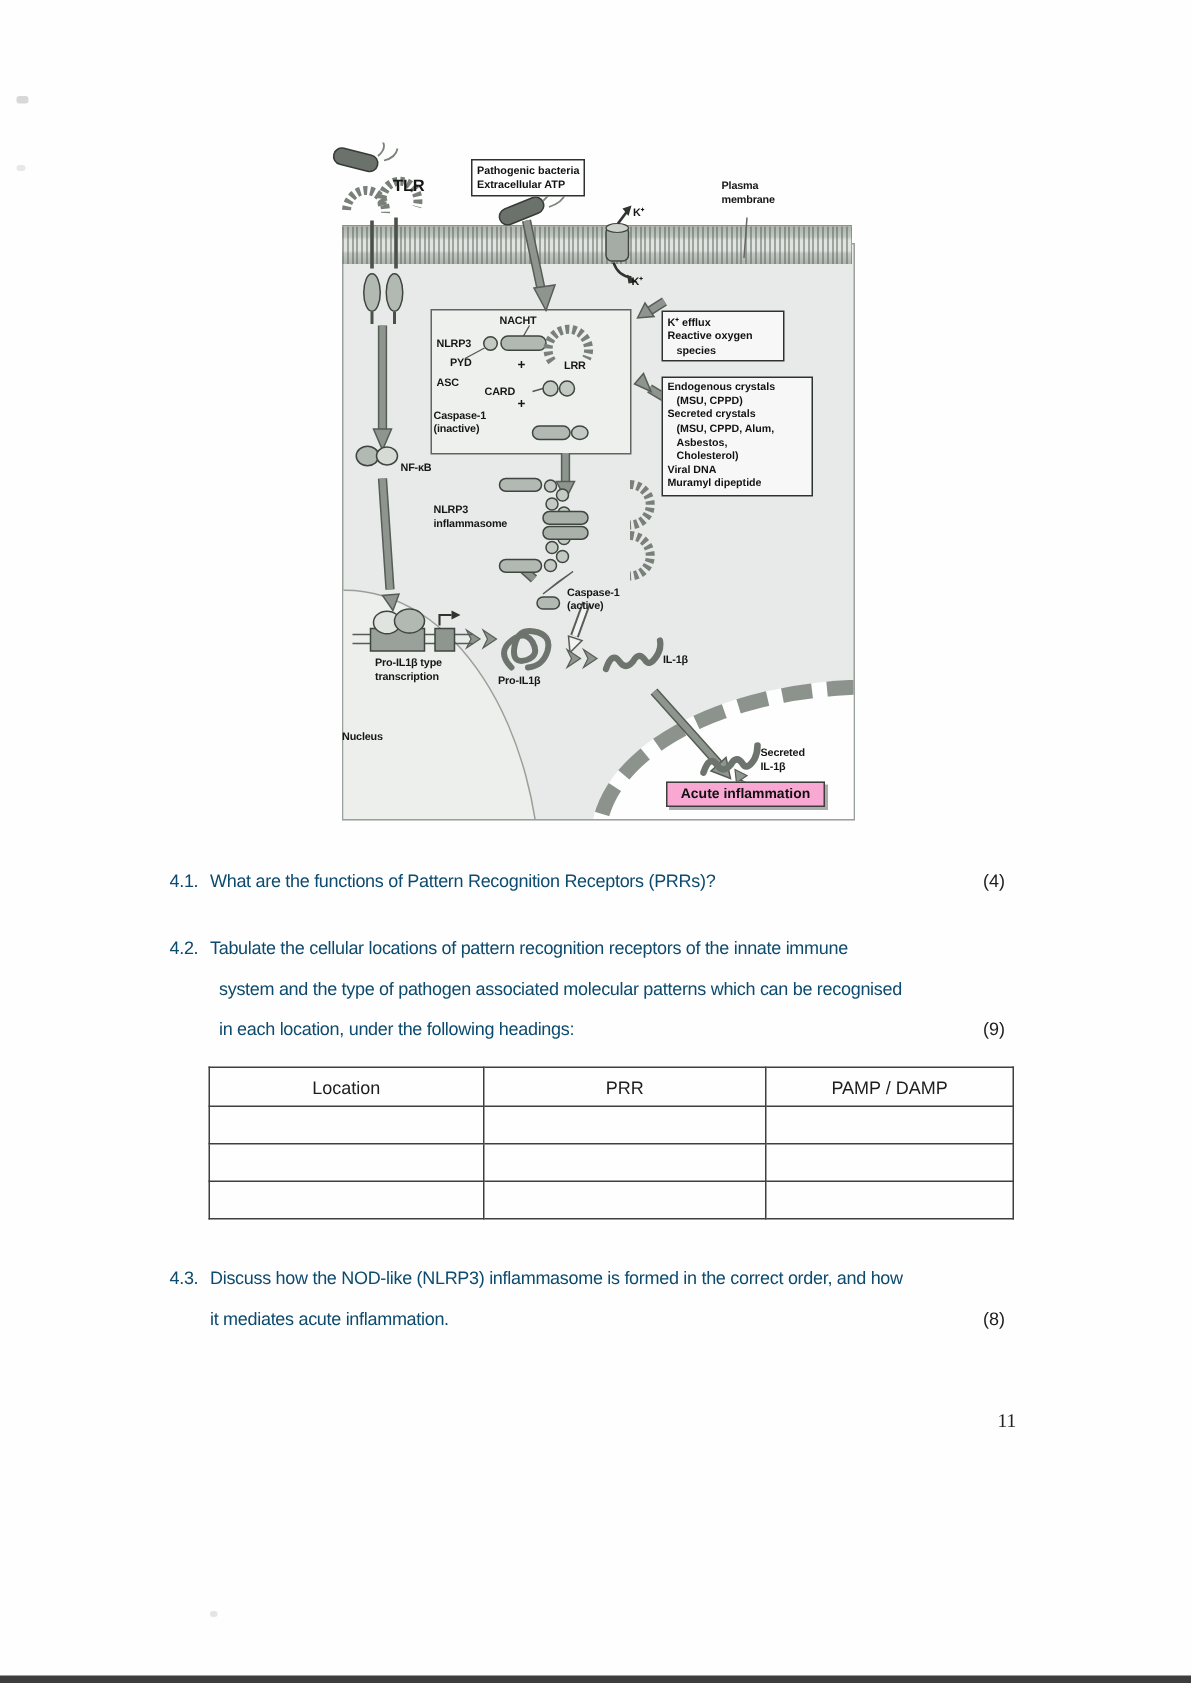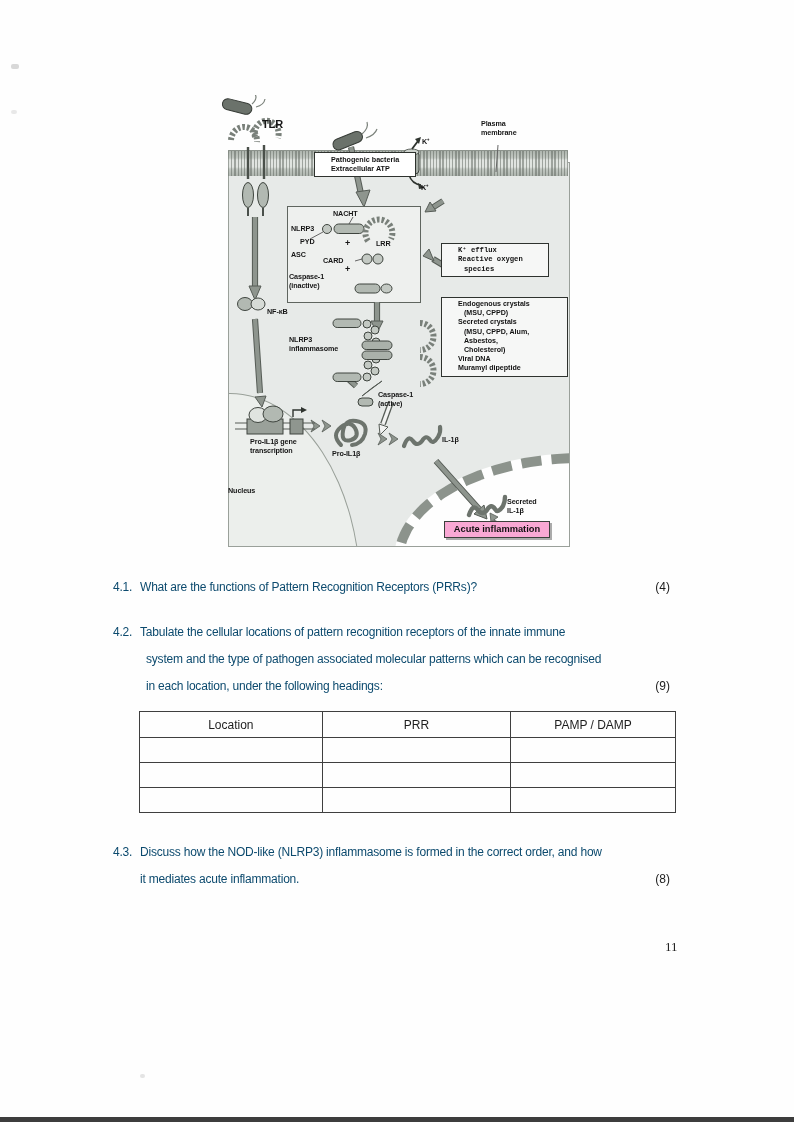--- a/index.html
+++ b/index.html
@@ -20,21 +20,21 @@
      background:
        repeating-linear-gradient(90deg, rgba(92,99,92,.5) 0 1.3px, rgba(0,0,0,0) 1.3px 3.2px),
        linear-gradient(180deg,#aeb5ae 0,#c2c8c2 7px,#e0e4e0 9px,#e0e4e0 16px,#c2c8c2 18px,#aeb5ae 25px);
      border-top:1px solid #8c938c;}
   .inner-box{position:absolute;left:72px;top:111px;width:132px;height:95px;background:#eef0ee;
      border:1px solid #5f655f;z-index:2;}
   svg.art{position:absolute;left:0;top:0;width:360px;height:460px;z-index:3;}
   .dlabel{position:absolute;z-index:4;font:700 7.2px/9px "Liberation Sans",sans-serif;
           color:#161616;white-space:nowrap;letter-spacing:-.1px;}
   .dbox{position:absolute;z-index:4;background:#f6f7f6;border:1.4px solid #2e322e;
-        font:700 7.2px/9.4px "Liberation Sans",sans-serif;color:#111;padding:2px 16px;white-space:nowrap;margin-top:46px;}
+        font:700 7.2px/9.4px "Liberation Sans",sans-serif;color:#111;padding:2px 3px;white-space:nowrap;}
   .dbox .ind{padding-left:6px;display:block;}
   .dbox span{display:block;}
   .plus{font:700 9px/9px "Liberation Sans",sans-serif;}
   .acute-box{position:absolute;left:229px;top:426px;width:104px;height:15px;z-index:4;
      background:#f9a8d4;border:1.6px solid #3c403c;box-shadow:2px 2px 0 rgba(70,70,70,.45);
      font:700 9.3px/15px "Liberation Sans",sans-serif;text-align:center;color:#101010;}
   
   .qtext{position:absolute;font:400 12px/15px "Liberation Sans",sans-serif;letter-spacing:-.2px;
          color:#0c4a6e;white-space:nowrap;}
   .marks{position:absolute;width:30px;text-align:right;font:400 12px/15px "Liberation Sans",sans-serif;color:#1d1d1d;}
@@ -193,21 +193,21 @@
 
       <path d="M189,351 q4,-12 9,-5 q4,6 9,0 q4,-7 8,-1 q3,5 8,-3 q3,-5 2,-10" fill="none" stroke="#6d746d" stroke-width="4.2" stroke-linecap="round"></path>
 
       <path d="M254,420 q4,-12 9,-5 q4,6 9,0 q4,-7 8,-1 q3,5 8,-3 q2,-4 2,-9" fill="none" stroke="#6d746d" stroke-width="4.4" stroke-linecap="round"></path>
     </svg>
 
     <div class="dbox" style="left:99px;top:11px;border-width:1.6px;background:#fff;">
       <span>Pathogenic bacteria</span>
       <span>Extracellular ATP</span>
     </div>
-    <div class="dbox" style="left:226px;top:102px;width:74px;font-family:Liberation Mono, monospace;">
+    <div class="dbox" style="left:226px;top:112px;width:74px;">
       <span>K⁺ efflux</span>
       <span>Reactive oxygen</span>
       <span class="ind">species</span>
     </div>
     <div class="dbox" style="left:226px;top:156px;width:93px;font-size:7.1px;line-height:9.2px;">
       <span>Endogenous crystals</span>
       <span class="ind">(MSU, CPPD)</span>
       <span>Secreted crystals</span>
       <span class="ind">(MSU, CPPD, Alum,</span>
       <span class="ind">Asbestos,</span>
@@ -238,21 +238,21 @@
     <div class="dlabel" style="left:52px;top:212px;">NF-κB</div>
     <div class="dlabel" style="left:74px;top:240px;">
       <span style="display:block;">NLRP3</span>
       <span style="display:block;">inflammasome</span>
     </div>
     <div class="dlabel" style="left:163px;top:295px;">
       <span style="display:block;">Caspase-1</span>
       <span style="display:block;">(active)</span>
     </div>
     <div class="dlabel" style="left:35px;top:342px;">
-      <span style="display:block;">Pro-IL1β gene</span>
+      <span style="display:block;">Pro-IL1β type</span>
       <span style="display:block;">transcription</span>
     </div>
     <div class="dlabel" style="left:117px;top:354px;">Pro-IL1β</div>
     <div class="dlabel" style="left:227px;top:340px;">IL-1β</div>
     <div class="dlabel" style="left:13px;top:391px;">Nucleus</div>
     <div class="dlabel" style="left:292px;top:402px;">
       <span style="display:block;">Secreted</span>
       <span style="display:block;">IL-1β</span>
     </div>
     <div class="acute-box">Acute inflammation</div>

